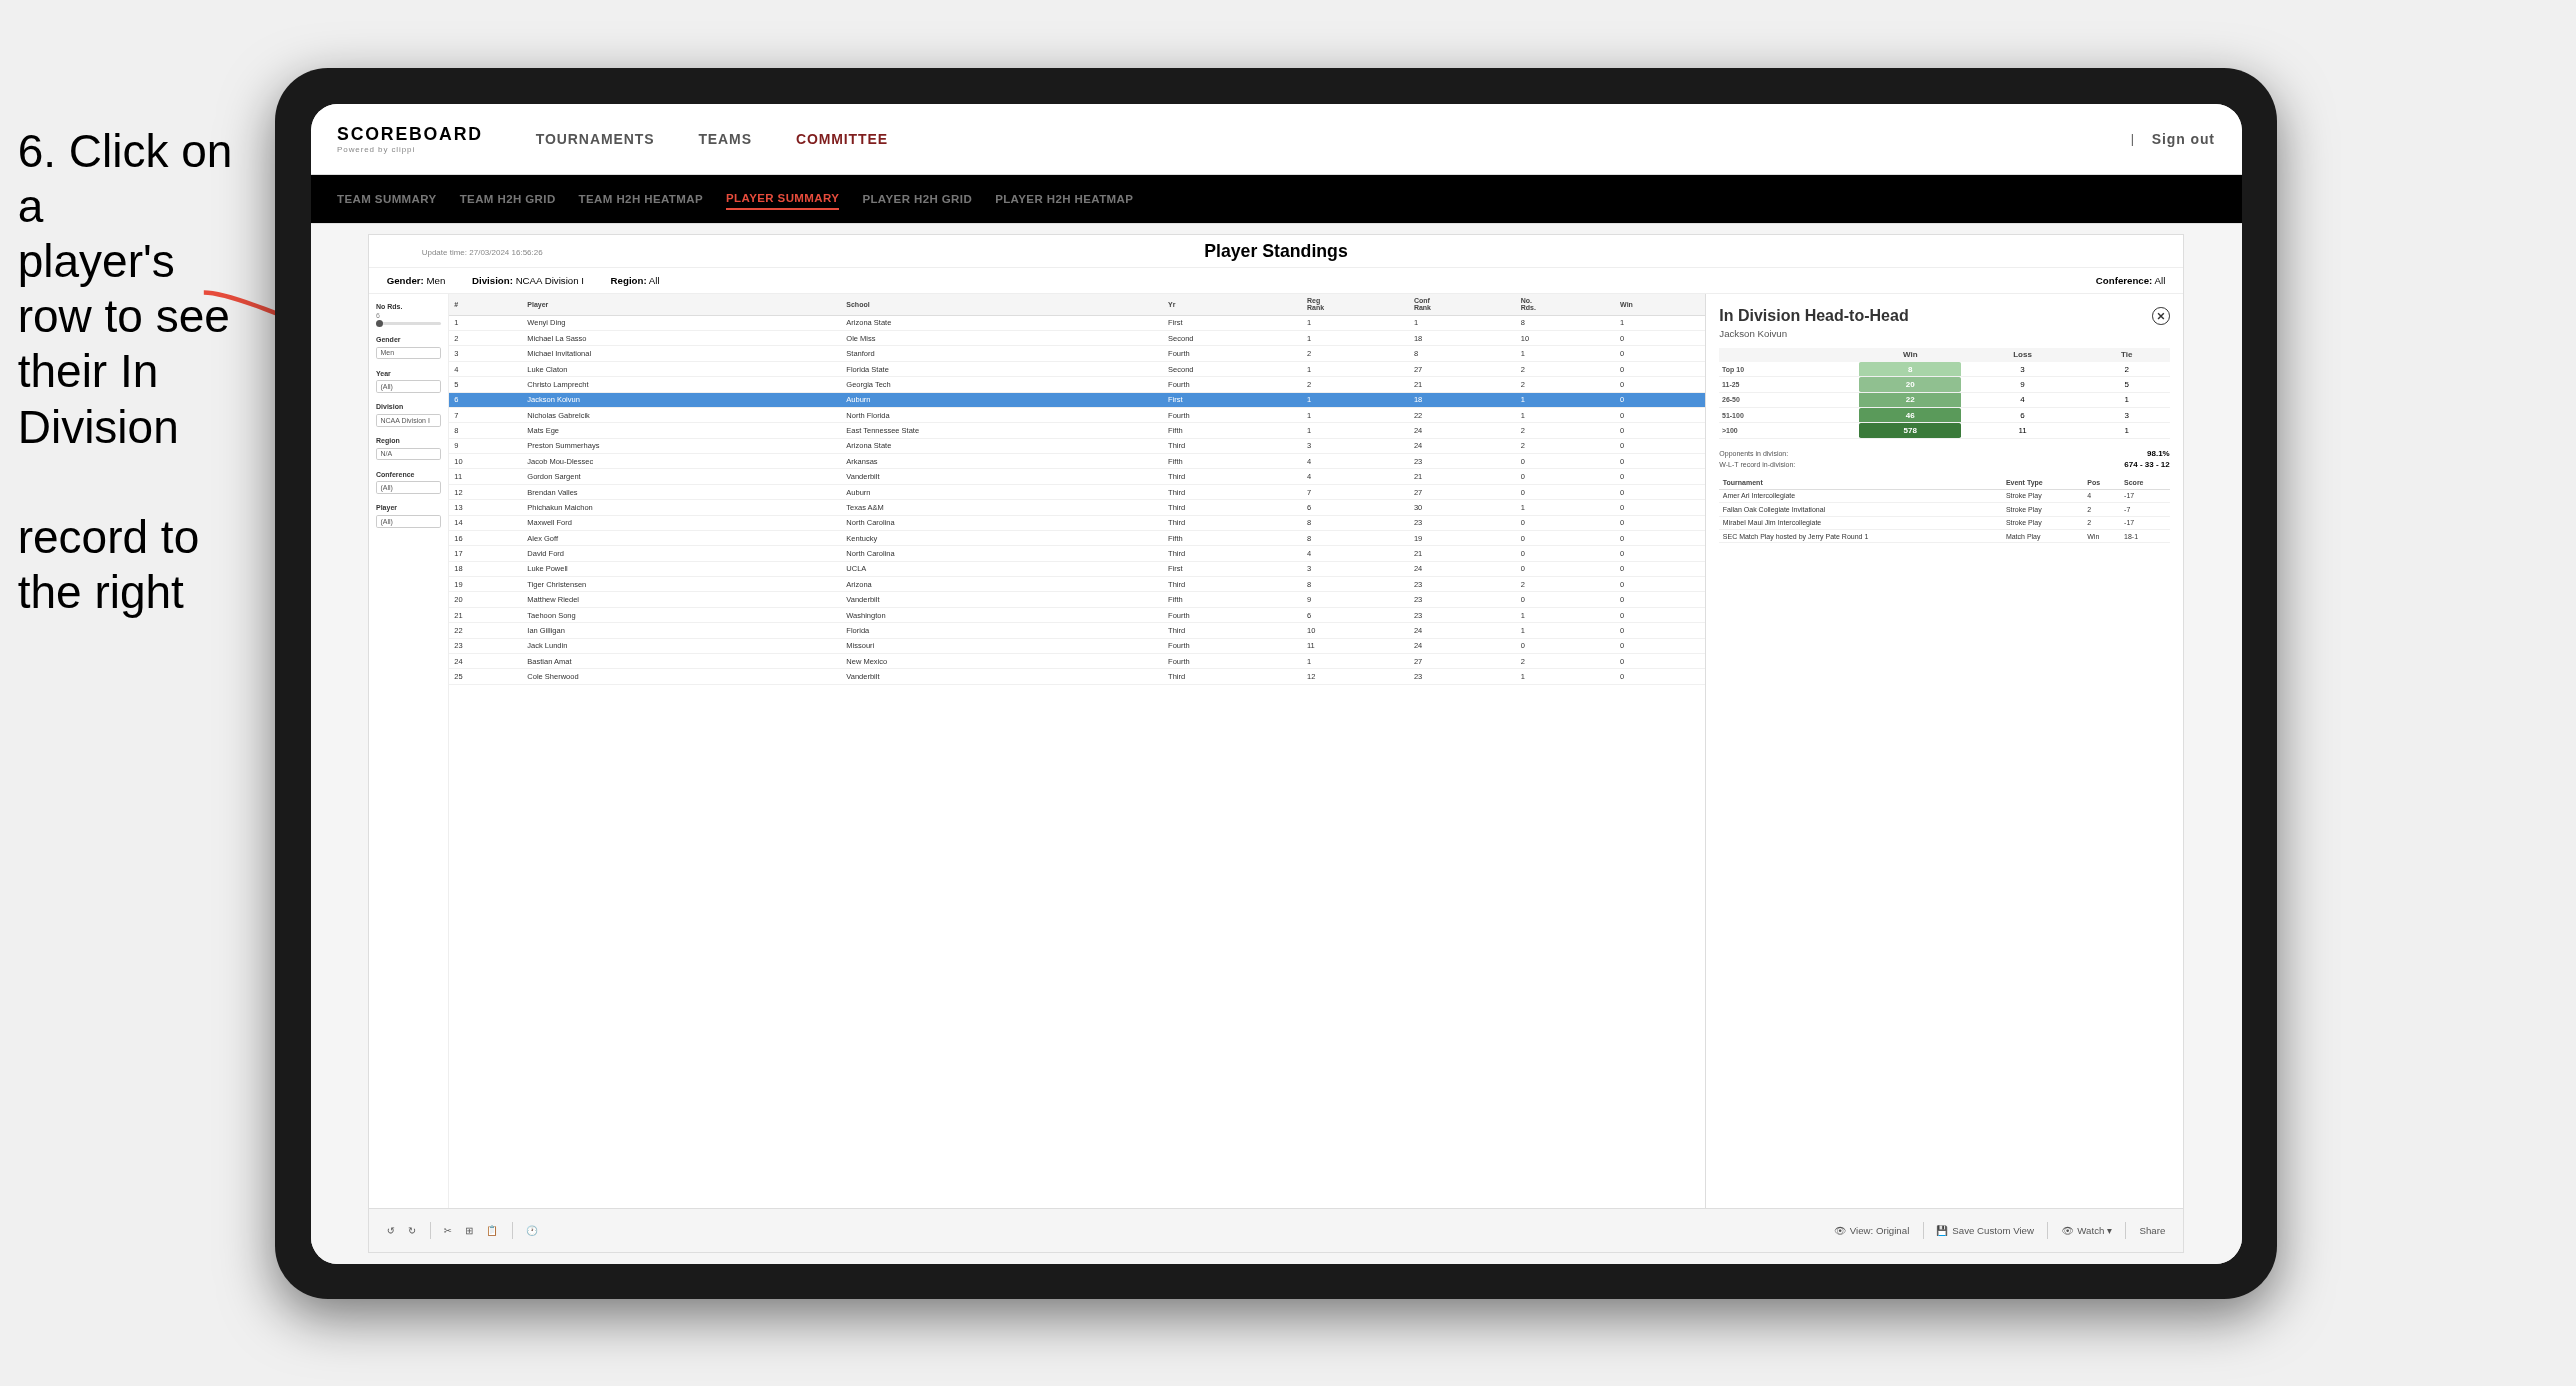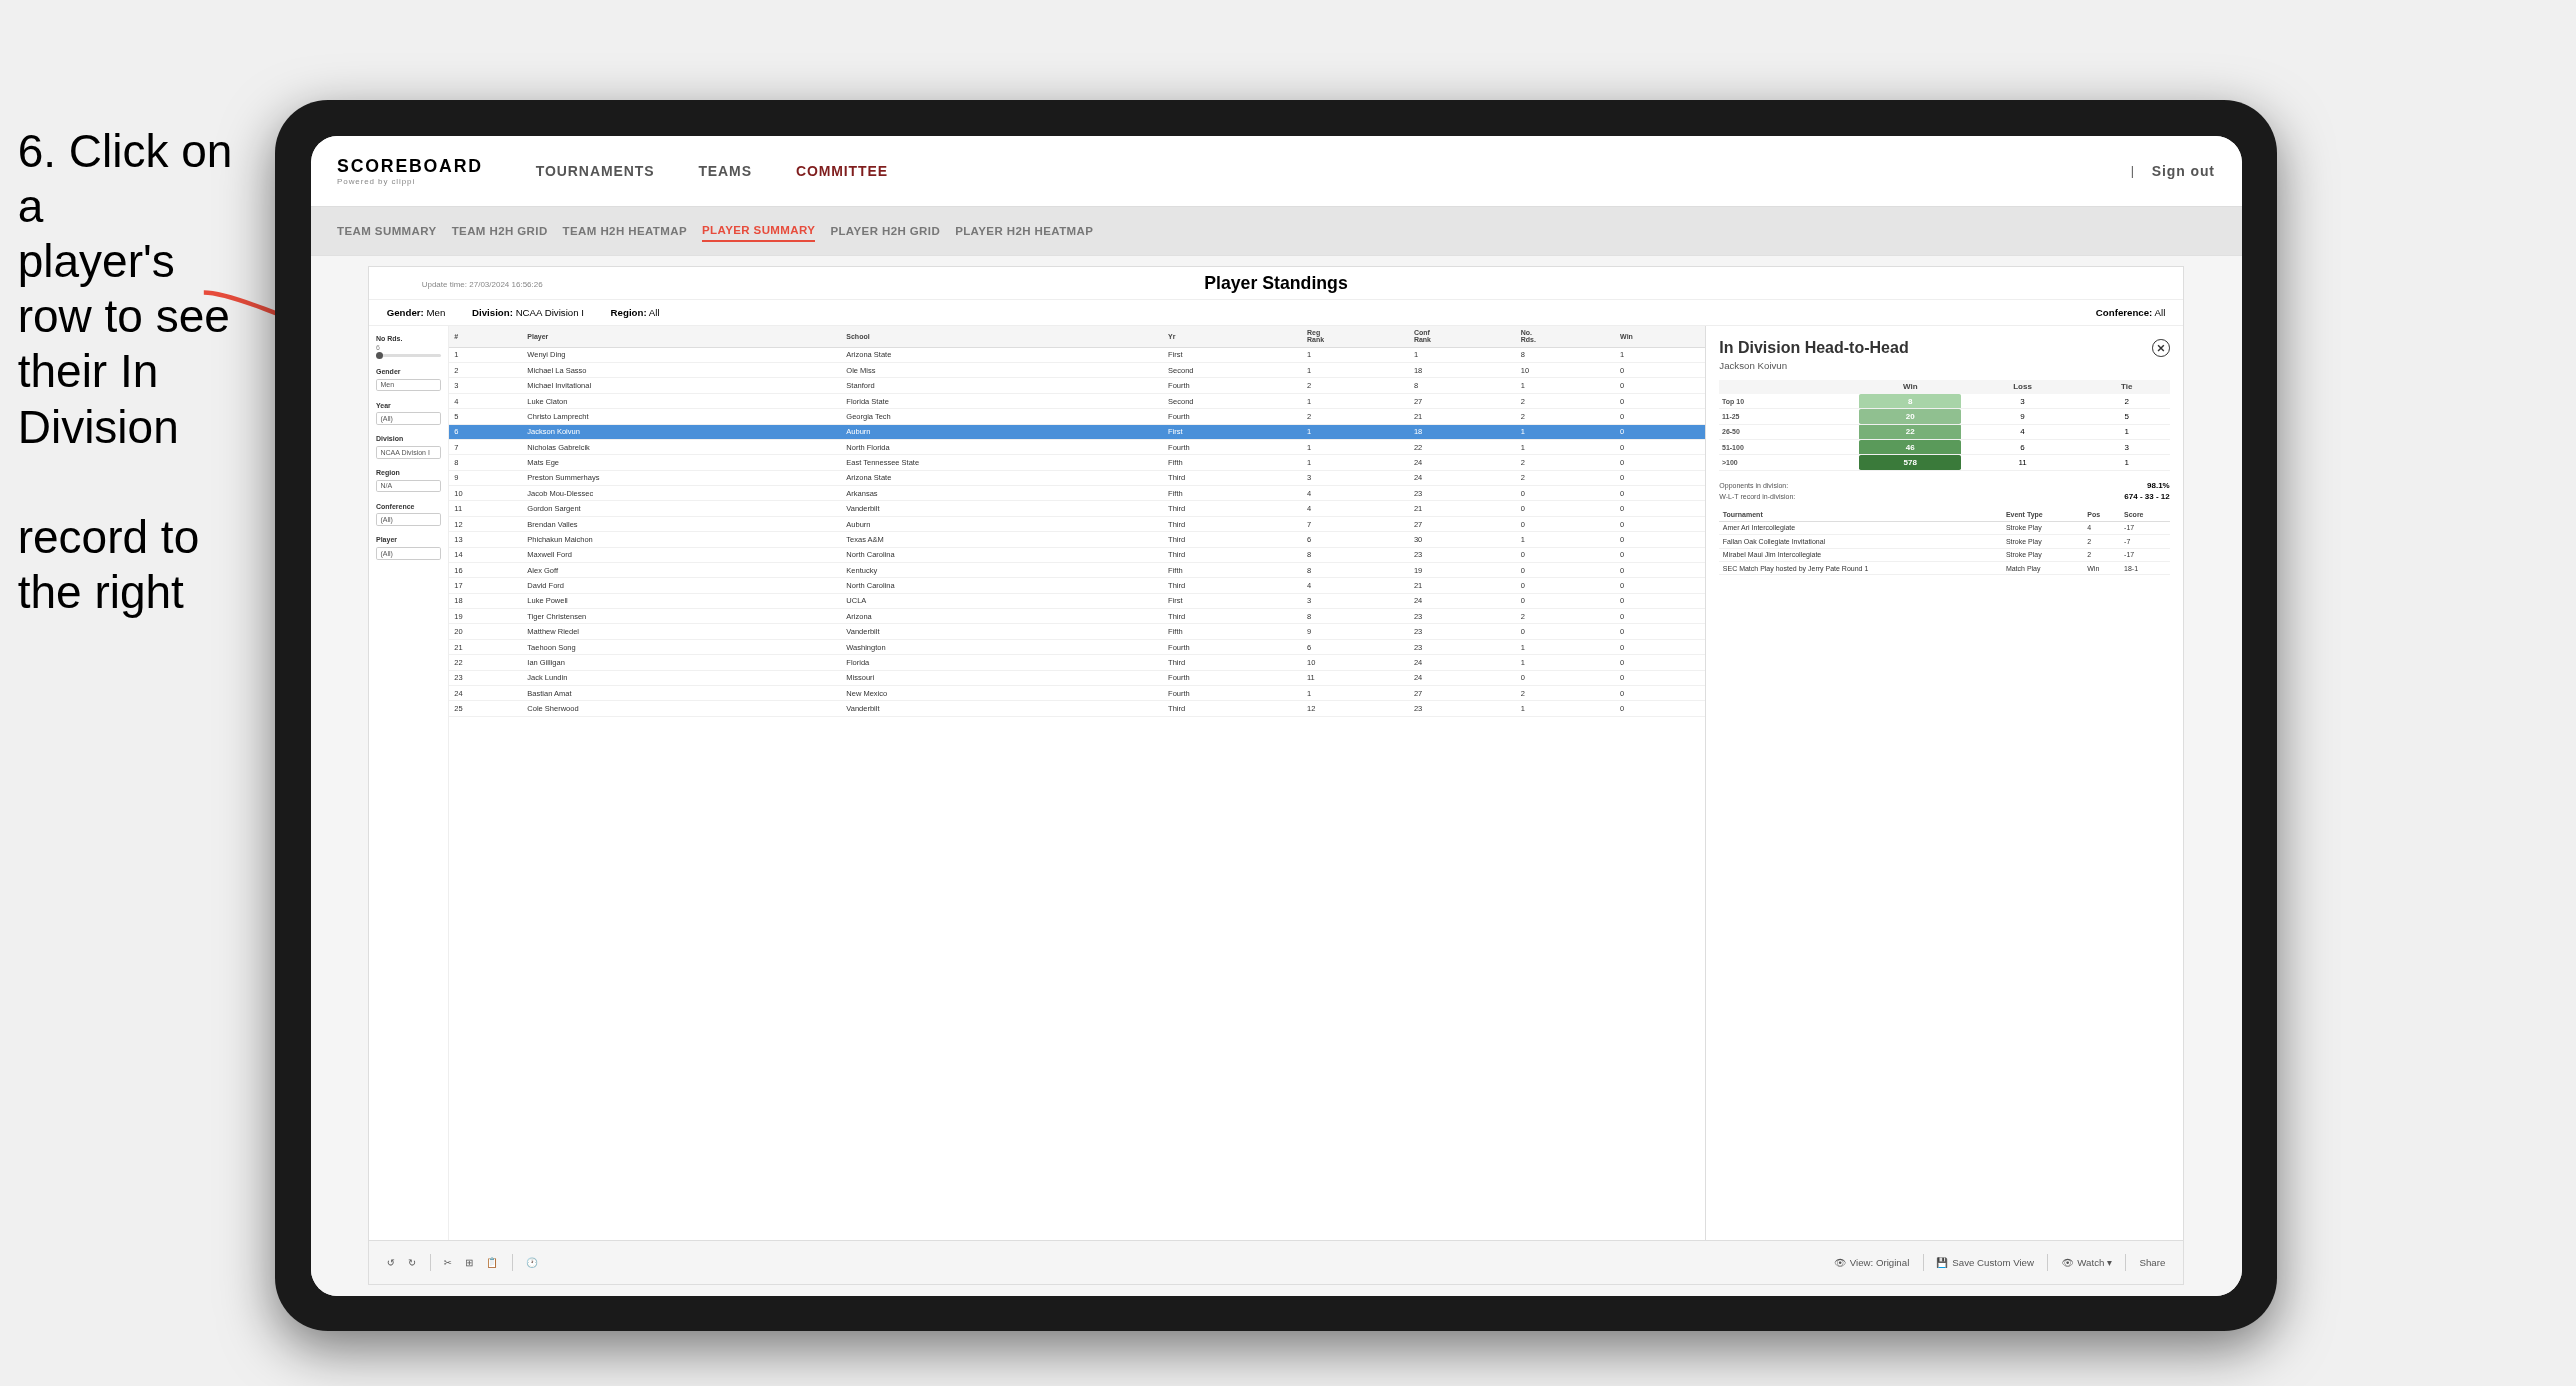--- a/index.html
+++ b/index.html
@@ -22,21 +22,21 @@
       font-weight: 400;
       line-height: 1.2;
       color: #000;
       padding: 17.7px;
     }
 
     
     .tablet-frame {
       position: absolute;
       left: 275px;
-      top: 100px;
+      top: 68px;
       width: 2002px;
       height: 1231px;
       background: #1a1a1a;
       border-radius: 53px;
       box-shadow: 0 17.7px 53px rgba(0,0,0,0.5);
       display: flex;
       align-items: center;
       justify-content: center;
     }
 
@@ -102,27 +102,27 @@
     .nav-right {
       display: flex;
       align-items: center;
       gap: 17.7px;
       font-size: 12.4px;
       color: #555;
     }
 
     
     .sub-nav {
-      background: #e5e5e5;
+      background: #000000;
       border-bottom: 1.8px solid #e0e0e0;
       display: flex;
       padding: 0 26.6px;
       height: 49px;
       align-items: center;
-      gap: 15px;
+      gap: 23px;
       flex-shrink: 0;
     }
 
     .sub-nav-item {
       font-size: 11.5px;
       font-weight: 600;
       color: #777;
       cursor: pointer;
       padding: 4.4px 0;
       letter-spacing: 0.4px;

